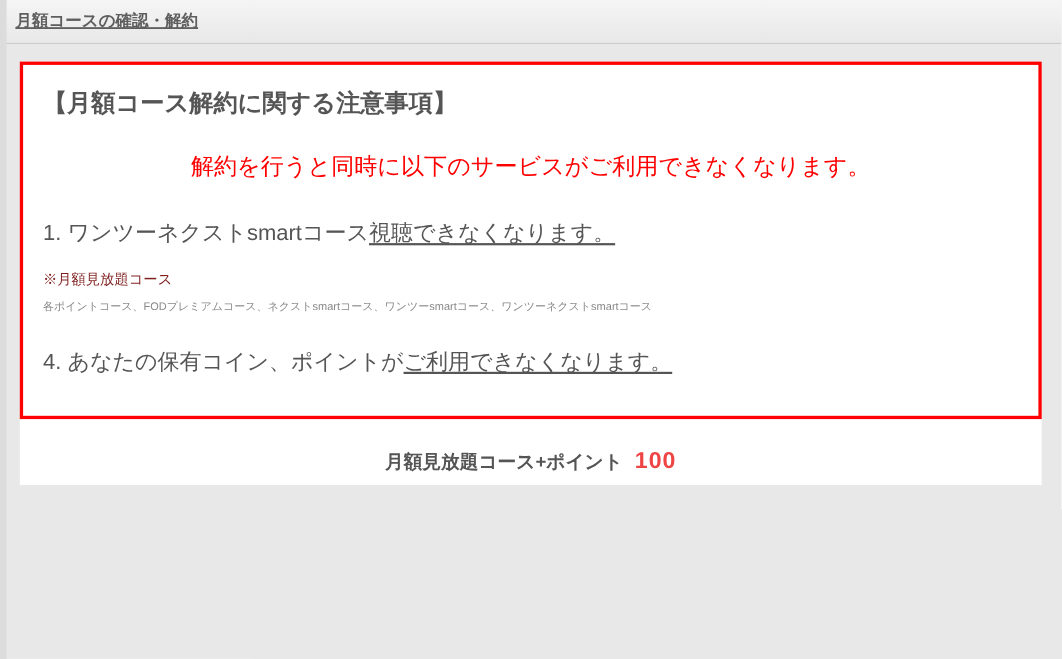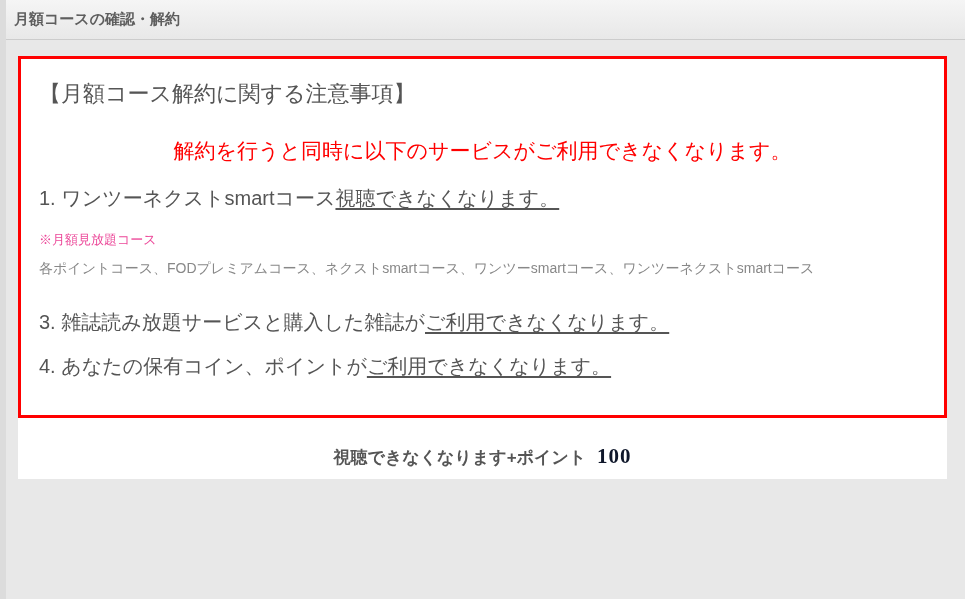--- a/index.html
+++ b/index.html
@@ -8,88 +8,88 @@
       background: #e8e8e8;
       width: 965px;
       height: 599px;
       overflow: hidden;
       position: relative;
     }
     .header-bar {
       background: linear-gradient(to bottom, #f5f5f5, #e8e8e8);
       border-bottom: 1px solid #ccc;
       padding: 10px 14px;
+      text-decoration: underline;
     }
     .header-title {
       font-size: 15px;
       font-weight: bold;
       color: #5e5e5e;
     }
     .content-wrapper {
       background: #ffffff;
       margin: 16px 18px 0 18px;
       padding: 0;
     }
     .notice-box {
       border: 3px solid #ff0000;
       margin: 0;
       padding: 20px 18px 24px 18px;
     }
     .section-heading {
       font-size: 22px;
-      font-weight: normal;
+      font-weight: bold;
       color: #555555;
       margin-bottom: 28px;
     }
     .warning-text {
       font-size: 21px;
       color: #ff0000;
       text-align: center;
-      margin-bottom: 14px;
+      margin-bottom: 28px;
     }
     .list-item {
       font-size: 20px;
       color: #555555;
       line-height: 1.9;
       margin-bottom: 6px;
     }
     .list-item .normal { font-weight: normal; }
     .list-item .emph {
       font-weight: normal;
       text-decoration: underline;
       text-underline-offset: 3px;
     }
     .note-block {
       margin-top: 14px;
       margin-bottom: 22px;
     }
     .note-title {
       font-size: 13px;
-      color: #ec4899;
+      color: #7f1d1d;
       margin-bottom: 8px;
     }
     .note-body {
-      font-size: 14px;
+      font-size: 10px;
       color: #888888;
       line-height: 1.7;
     }
     .balance-row {
       text-align: center;
       padding: 26px 0 10px 0;
       font-size: 17px;
       font-weight: bold;
       color: #555555;
     }
     .balance-value {
-      color: #0f172a;
+      color: #ef4444;
       font-size: 21px;
       font-weight: bold;
       letter-spacing: 1px;
       margin-left: 6px;
-      font-family: Liberation Serif, serif;
     }
     .left-edge {
       position: absolute;
       top: 0; left: 0;
       width: 6px; height: 100%;
       background: #dcdcdc;
     }
   </style>
 </head>
 <body>
@@ -111,29 +111,25 @@
       <span class="normal">1.</span>
       <span class="normal">ワンツーネクストsmartコース</span><span class="emph">視聴できなくなります。</span>
     </div>
 
 
     <div class="note-block">
       <div class="note-title">※月額見放題コース</div>
       <div class="note-body">各ポイントコース、FODプレミアムコース、ネクストsmartコース、ワンツーsmartコース、ワンツーネクストsmartコース</div>
     </div>
 
-    <div class="list-item">
-      <span class="normal">3.</span>
-      <span class="normal">雑誌読み放題サービスと購入した雑誌が</span><span class="emph">ご利用できなくなります。</span>
-    </div>
 
     <div class="list-item">
       <span class="normal">4.</span>
       <span class="normal">あなたの保有コイン、ポイントが</span><span class="emph">ご利用できなくなります。</span>
     </div>
 
   </div>
 
   <div class="balance-row">
-    <span>視聴できなくなります+ポイント</span>
+    <span>月額見放題コース+ポイント</span>
     <span class="balance-value">100</span>
   </div>
 </div>
 
 </body></html>

